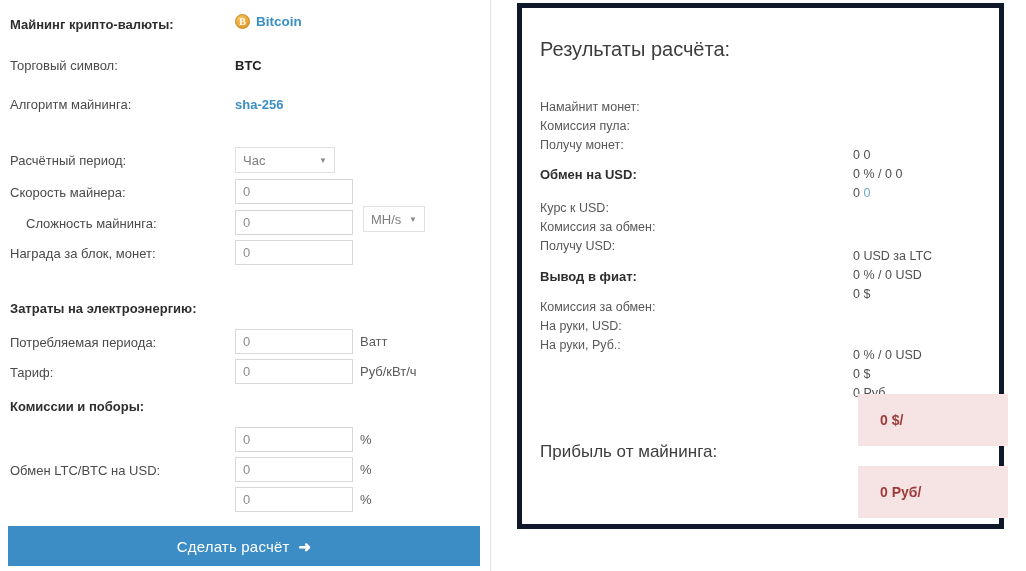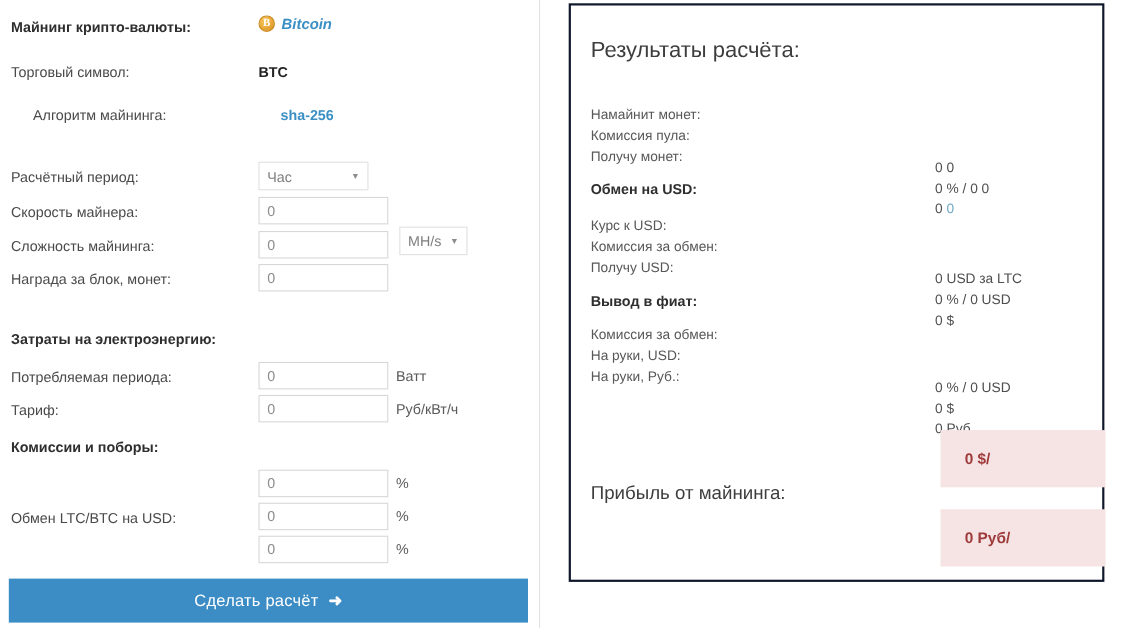--- a/index.html
+++ b/index.html
@@ -97,21 +97,20 @@
     font-size: 10px;
     font-weight: bold;
     line-height: 13px;
     text-align: center;
     font-family: "Liberation Serif", serif;
   }
   .coin-name {
     color: #3a8fc4;
     font-weight: bold;
     font-size: 13.5px;
-    font-style: italic;
   }
 
   
   .inp {
     position: absolute;
     left: 235px;
     width: 118px;
     height: 25px;
     box-sizing: border-box;
     border: 1px solid #d8d8d8;
@@ -189,21 +188,21 @@
   }
 
   
   .results-panel {
     position: absolute;
     left: 517px;
     top: 3px;
     width: 487px;
     height: 526px;
     box-sizing: border-box;
-    border: 2px solid #0f172a;
+    border: 5px solid #0f172a;
     background: #ffffff;
   }
   .res-title {
     position: absolute;
     left: 18px;
     top: 30px;
     font-size: 20px;
     color: #3d3d3d;
     font-weight: normal;
     white-space: nowrap;
@@ -287,21 +286,21 @@
         <span class="coin-icon">B</span>
         <span class="coin-name">Bitcoin</span>
       </span>
     </div>
 
     <div class="row" style="top:57px;">
       <span class="lbl">Торговый символ:</span>
       <span class="val bold">BTC</span>
     </div>
 
-    <div class="row" style="top:96px;margin-left:20px;">
+    <div class="row" style="top:96px;">
       <span class="lbl">Алгоритм майнинга:</span>
       <span class="val link">sha-256</span>
     </div>
 
     <div class="row" style="top:152px;">
       <span class="lbl">Расчётный период:</span>
     </div>
     <div class="sel sel-period" style="top:147px;">
       <span class="sel-txt">Час</span>
       <span class="caret">▼</span>
@@ -309,21 +308,21 @@
 
     <div class="row" style="top:184px;">
       <span class="lbl">Скорость майнера:</span>
     </div>
     <input class="inp" style="top: 179px;" type="text" placeholder="0" value="0">
     <div class="sel sel-unit" style="top:178px;margin-top:28px;">
       <span class="sel-txt">MH/s</span>
       <span class="caret">▼</span>
     </div>
 
-    <div class="row" style="top:215px;">
+    <div class="row" style="top:215px;margin-left:16px;">
       <span class="lbl">Сложность майнинга:</span>
     </div>
     <input class="inp" style="top: 210px;" type="text" placeholder="0" value="0">
 
     <div class="row" style="top:245px;">
       <span class="lbl">Награда за блок, монет:</span>
     </div>
     <input class="inp" style="top: 240px;" type="text" placeholder="0" value="0">
 
 

